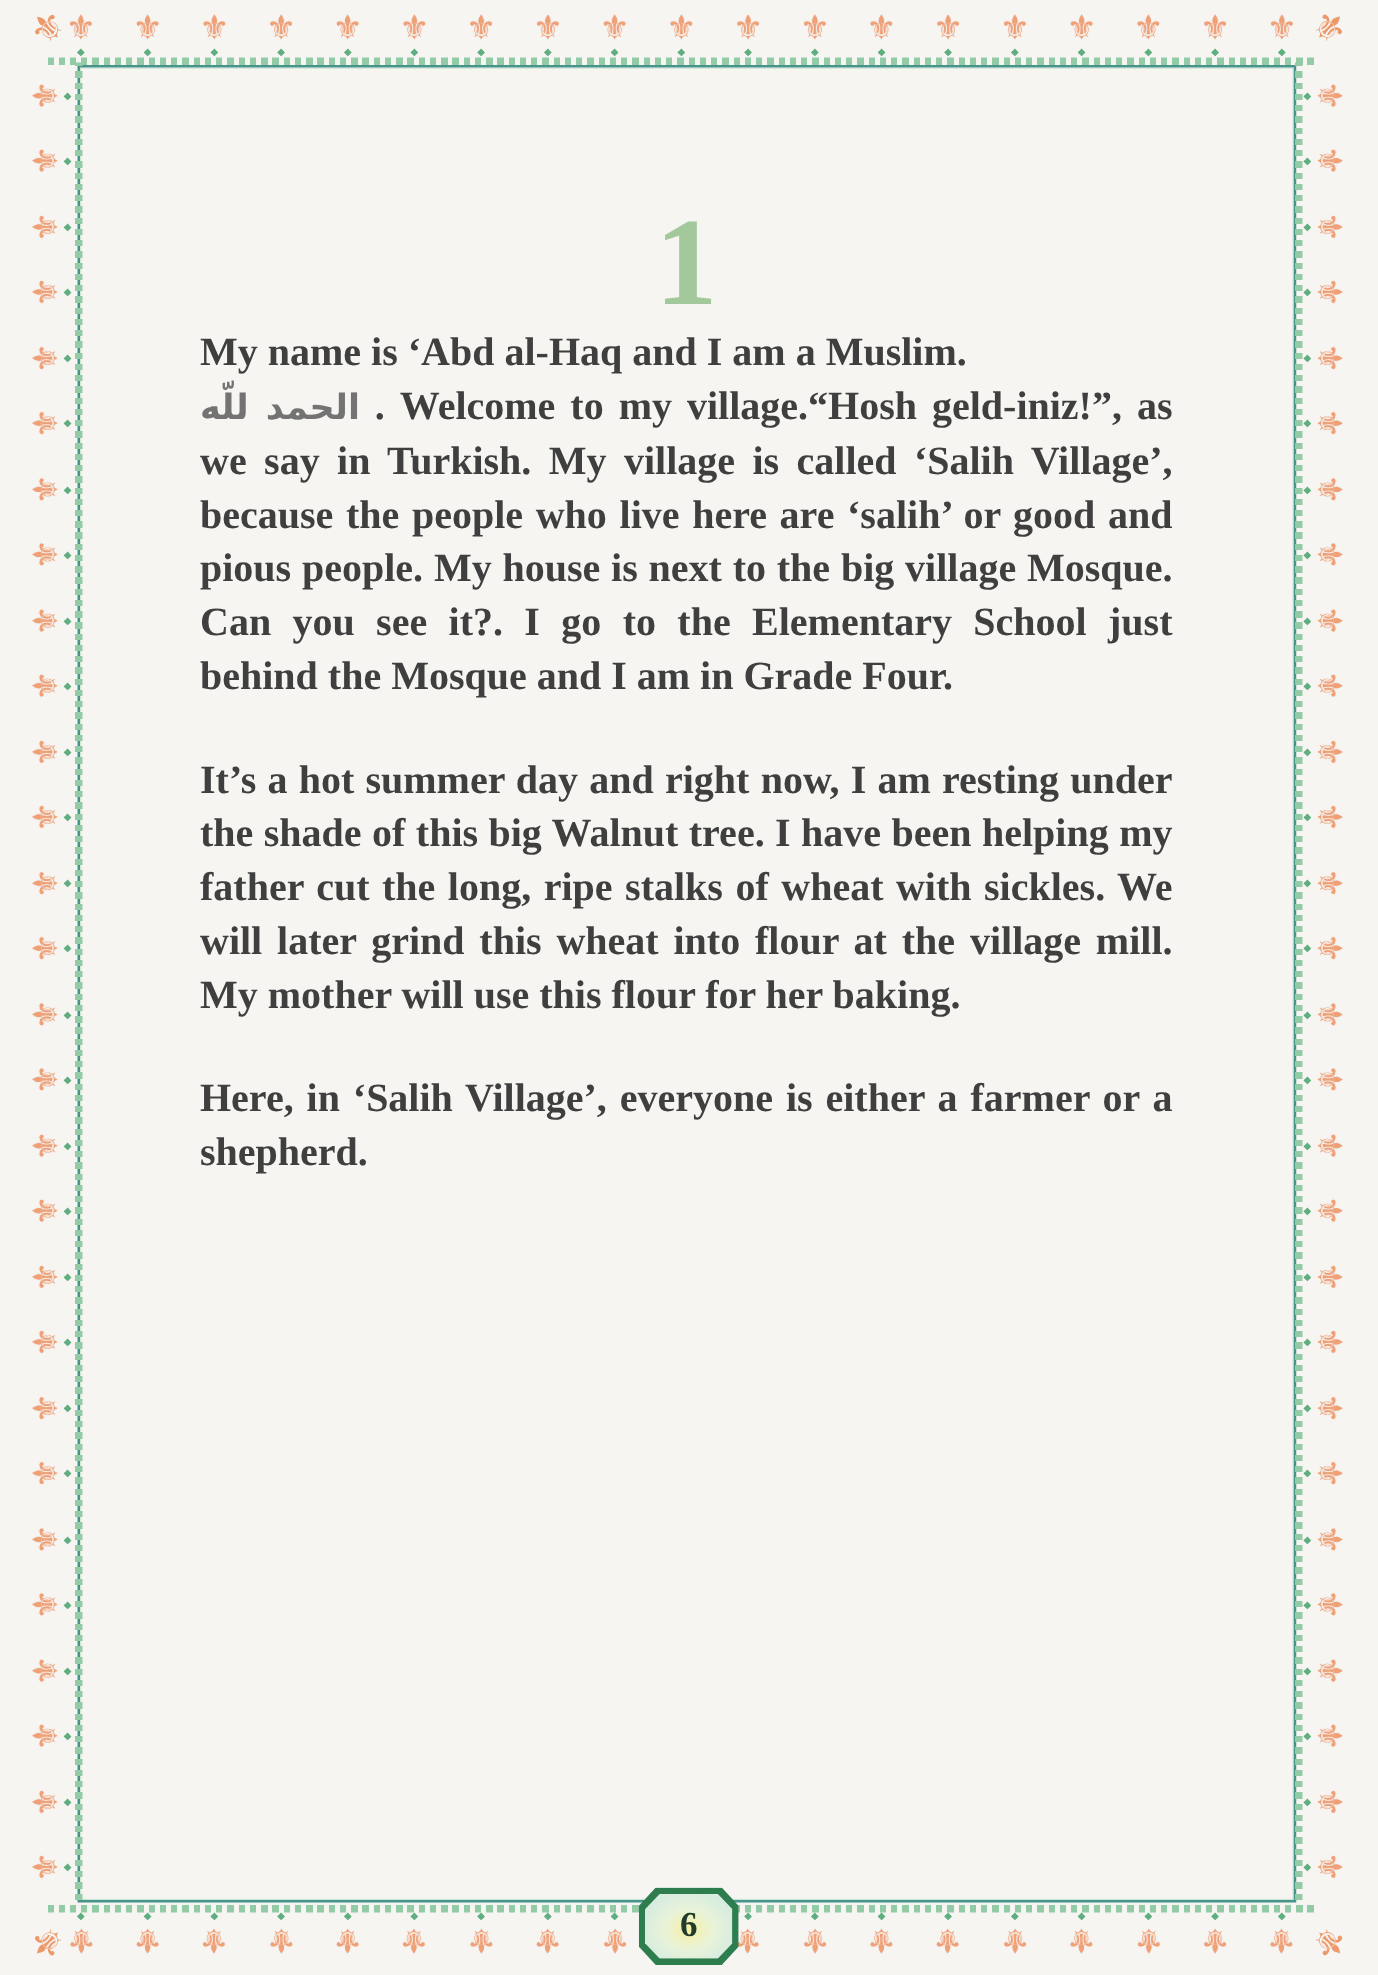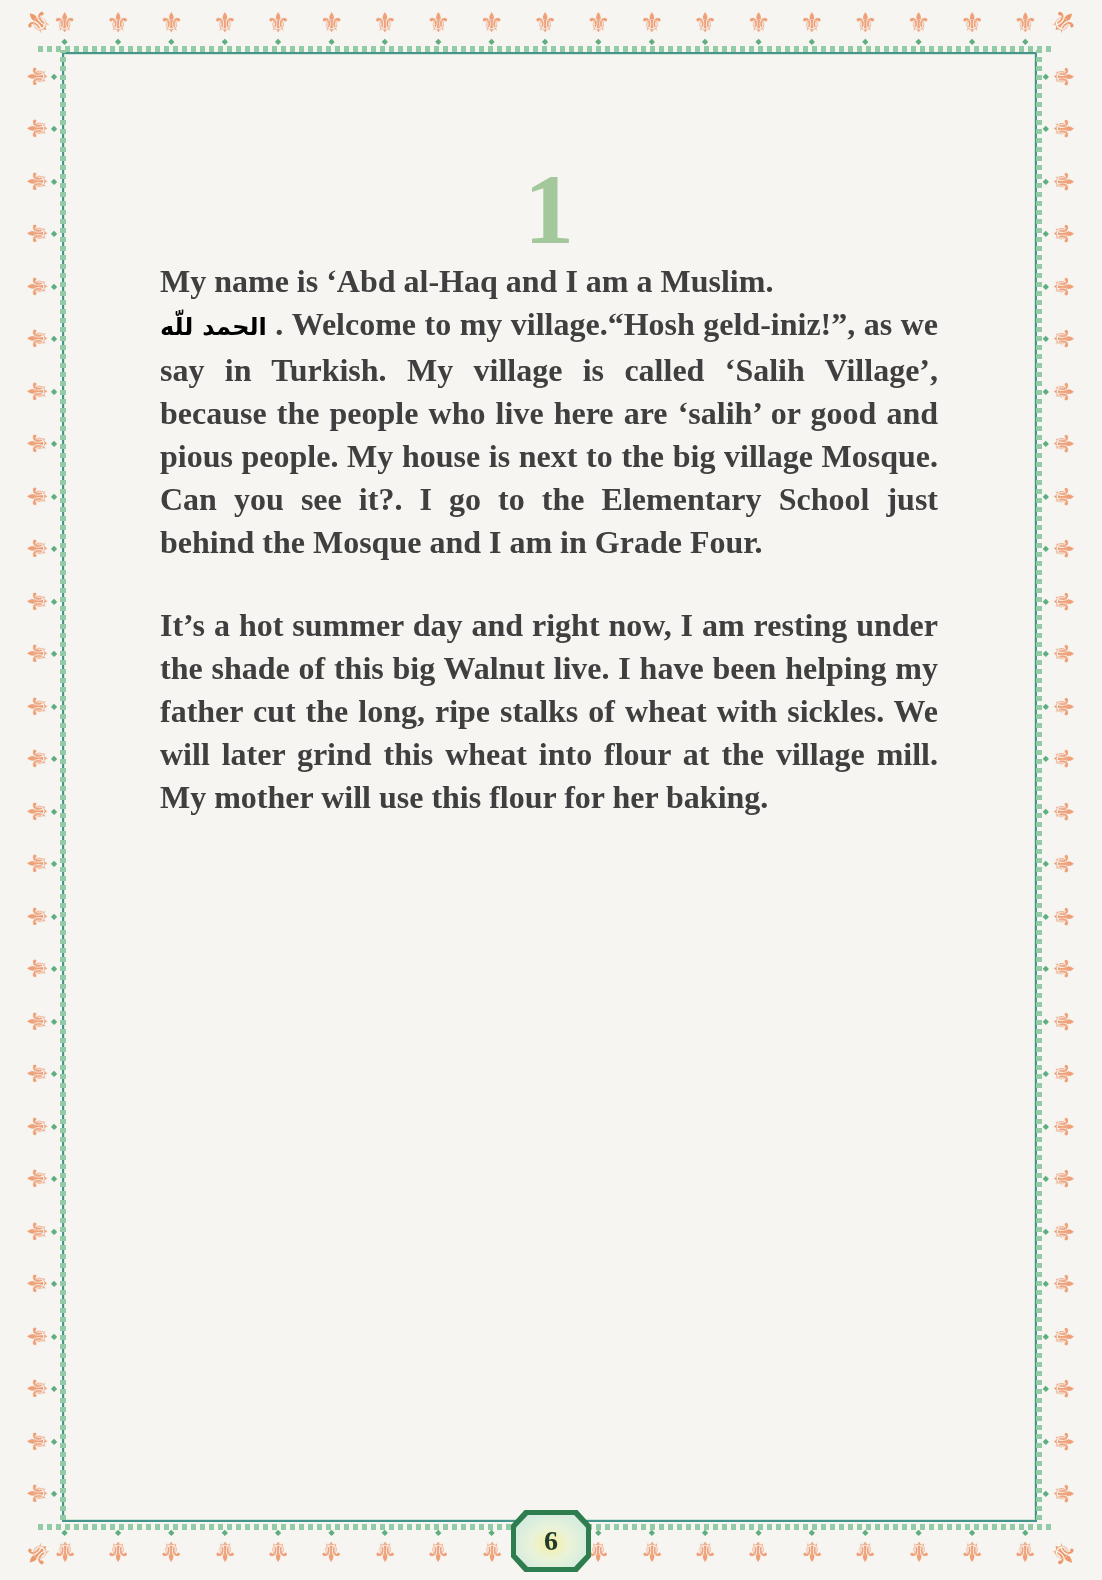--- a/index.html
+++ b/index.html
@@ -51,21 +51,21 @@
                  border:2px solid #47948a; box-shadow:inset 0 0 0 1px #cde6d6; z-index:0; }
 
   
   .content { position:absolute; left:160px; top:0; width:778px; z-index:2; }
   .chapter { padding-top:160px; height:100px; line-height:100px; text-align:center;
              font-size:100px; font-weight:bold; color:#a3c89b; }
   .para { margin:0; font-size:32px; font-weight:bold; line-height:43px; color:#3f3f3f;
           text-align:justify; }
   .para-1 { }
   .para-2, .para-3 { margin-top:40px; }
-  .arabic { font-family:"DejaVu Sans", sans-serif; font-size:24px; font-weight:bold; color:#000000; }
+  .arabic { font-family:"DejaVu Sans", sans-serif; font-size:28px; font-weight:bold; color:#737373; }
 
   
   .badge { position:absolute; top:1510px; left:50%; transform:translateX(-50%);
            width:80px; height:62px; background:#2e7d4e; z-index:5;
            clip-path:polygon(17% 0,83% 0,100% 24%,100% 76%,83% 100%,17% 100%,0 76%,0 24%);
            display:flex; align-items:center; justify-content:center; }
   .badge-inner { width:70px; height:52px;
            clip-path:polygon(17% 0,83% 0,100% 24%,100% 76%,83% 100%,17% 100%,0 76%,0 24%);
            background:radial-gradient(ellipse at 50% 55%, #f6efa3 0%, #e9f3d9 40%, #d7ecdf 75%);
            display:flex; align-items:center; justify-content:center; }
@@ -466,22 +466,23 @@
   <span class="corner-fleur corner-tl">⚜</span>
   <span class="corner-fleur corner-tr">⚜</span>
   <span class="corner-fleur corner-bl">⚜</span>
   <span class="corner-fleur corner-br">⚜</span>
 
   <div class="content">
     <div class="chapter">1</div>
 
     <p class="para para-1"><span>My name is ‘Abd al-Haq and I am a Muslim.</span><br><span class="arabic">الحمد للّه</span><span> .  Welcome to my village.“Hosh geld-iniz!”, as we say in Turkish. My village is called ‘Salih Village’, because the people who live here are ‘salih’ or good and pious people.  My house is next to the big village Mosque.  Can you see it?.  I go to the Elementary School just behind the Mosque and I am in Grade Four.</span></p>
 
-    <p class="para para-2">It’s a hot summer day and right now, I am resting  under the shade of this big Walnut live. I have been helping my father cut the long, ripe stalks of wheat with sickles.  We will later grind this wheat into flour at the village mill. My mother will use this flour for her baking.</p>
-
+    <p class="para para-2">It’s a hot summer day and right now, I am resting  under the shade of this big Walnut tree. I have been helping my father cut the long, ripe stalks of wheat with sickles.  We will later grind this wheat into flour at the village mill. My mother will use this flour for her baking.</p>
+
+    <p class="para para-3">Here, in ‘Salih Village’, everyone is either a farmer or a shepherd.</p>
   </div>
 
   <div class="badge">
     <div class="badge-inner">
       <span class="badge-num">6</span>
     </div>
   </div>
 
 </div>
 

